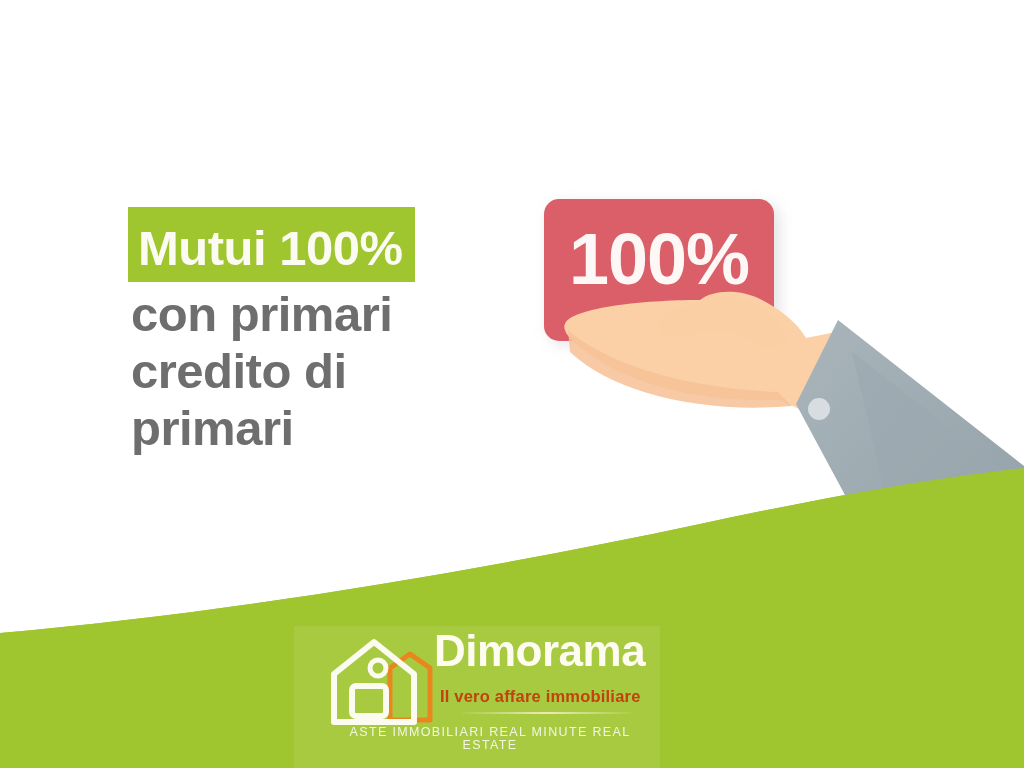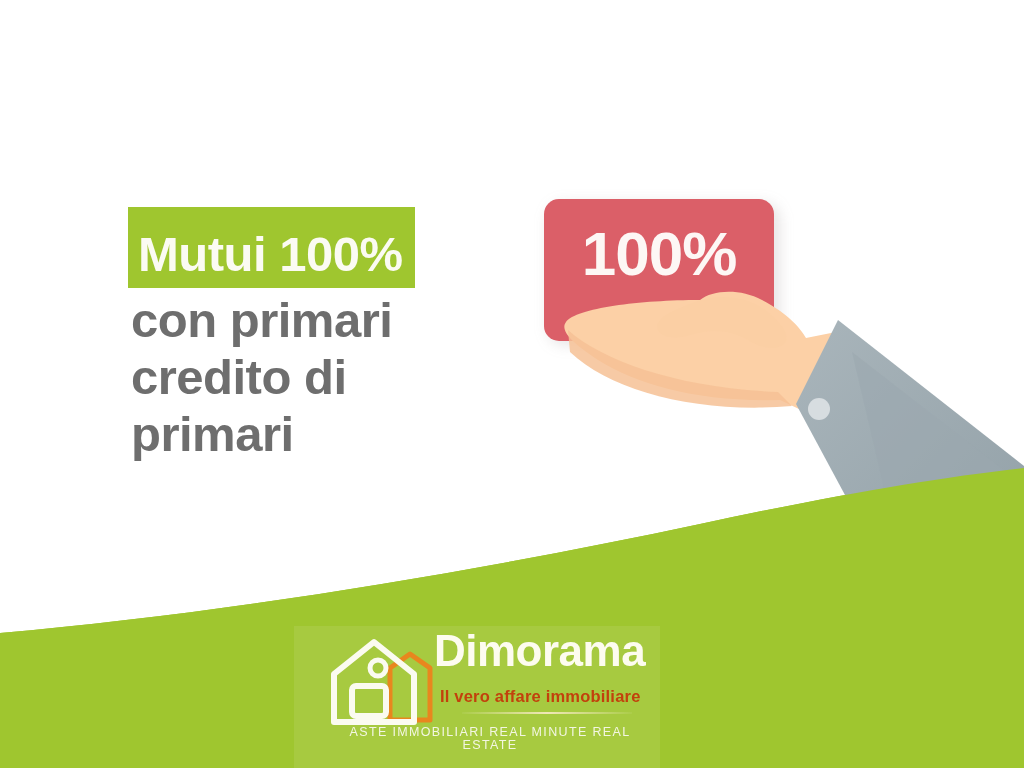--- a/index.html
+++ b/index.html
@@ -36,21 +36,21 @@
     width: 420px;
   }
   .headline-hl {
     display: inline-block;
     background: #9fc62f;
     color: #fbfbf2;
     font-size: 49px;
     line-height: 1.12;
     font-weight: bold;
     letter-spacing: -0.5px;
-    padding: 20px 12px 6px 10px;
+    padding: 14px 12px 6px 10px;
     margin: 0 0 4px 0;
     white-space: nowrap;
   }
   .headline-rest {
     color: #6e6e6e;
     font-size: 49px;
     line-height: 1.16;
     font-weight: bold;
     letter-spacing: -0.5px;
     margin: 0;
@@ -78,21 +78,21 @@
     width: 230px;
     height: 142px;
     border-radius: 15px;
     background: #db5f68;
     display: flex;
     align-items: flex-start;
     justify-content: center;
   }
   .card-label {
     color: #fdf7f5;
-    font-size: 62px;
+    font-size: 72px;
     font-weight: bold;
     letter-spacing: -1px;
     line-height: 1;
     margin-top: 24px;
   }
 
   
   .arm-layer {
     position: absolute;
     left: 0;

